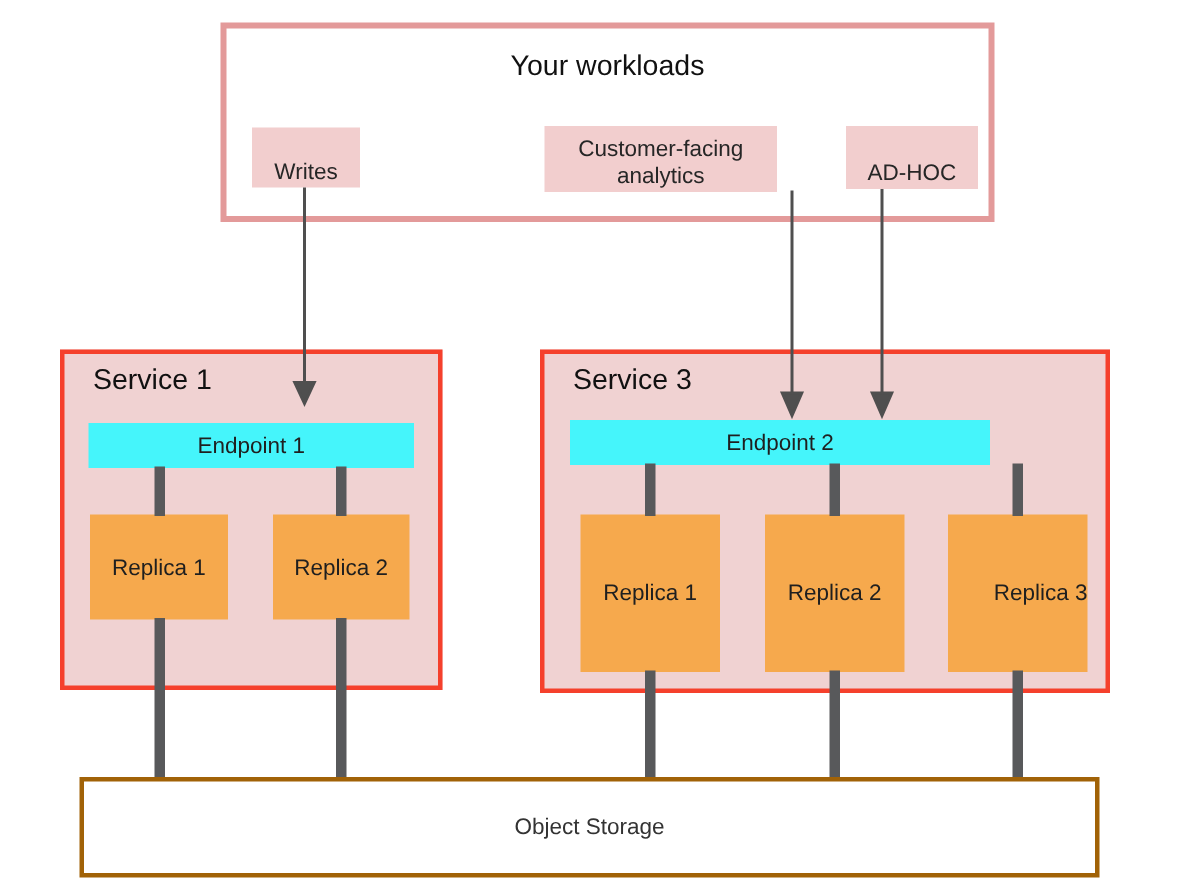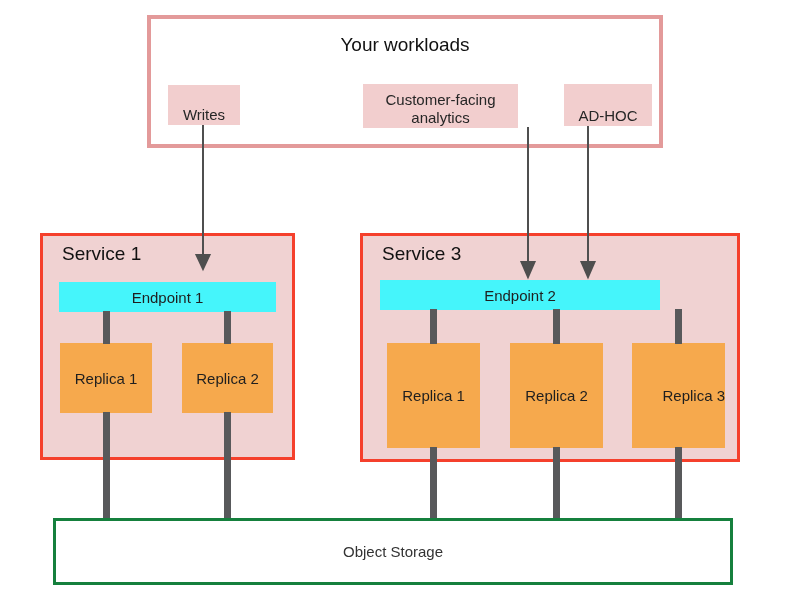--- a/index.html
+++ b/index.html
@@ -70,21 +70,21 @@
   .c-s2a-top { left: 430px; top: 309px; height: 35px; }
   .c-s2b-top { left: 553px; top: 309px; height: 35px; }
   .c-s2c-top { left: 675px; top: 309px; height: 35px; }
   .c-s2a-bot { left: 430px; top: 447px; height: 75px; }
   .c-s2b-bot { left: 553px; top: 447px; height: 75px; }
   .c-s2c-bot { left: 675px; top: 447px; height: 75px; }
 
   
   .storage-box {
     left: 53px; top: 518px; width: 680px; height: 67px;
-    border: 3px solid #15803d; background: #ffffff;
+    border: 3px solid #a16207; background: #ffffff;
     display: flex; align-items: center; justify-content: center;
     font-size: 15px; color: #333333;
   }
 
   .arrow-layer { left: 0; top: 0; pointer-events: none; }
 </style>
 </head>
 <body>
 
 <div class="canvas">

